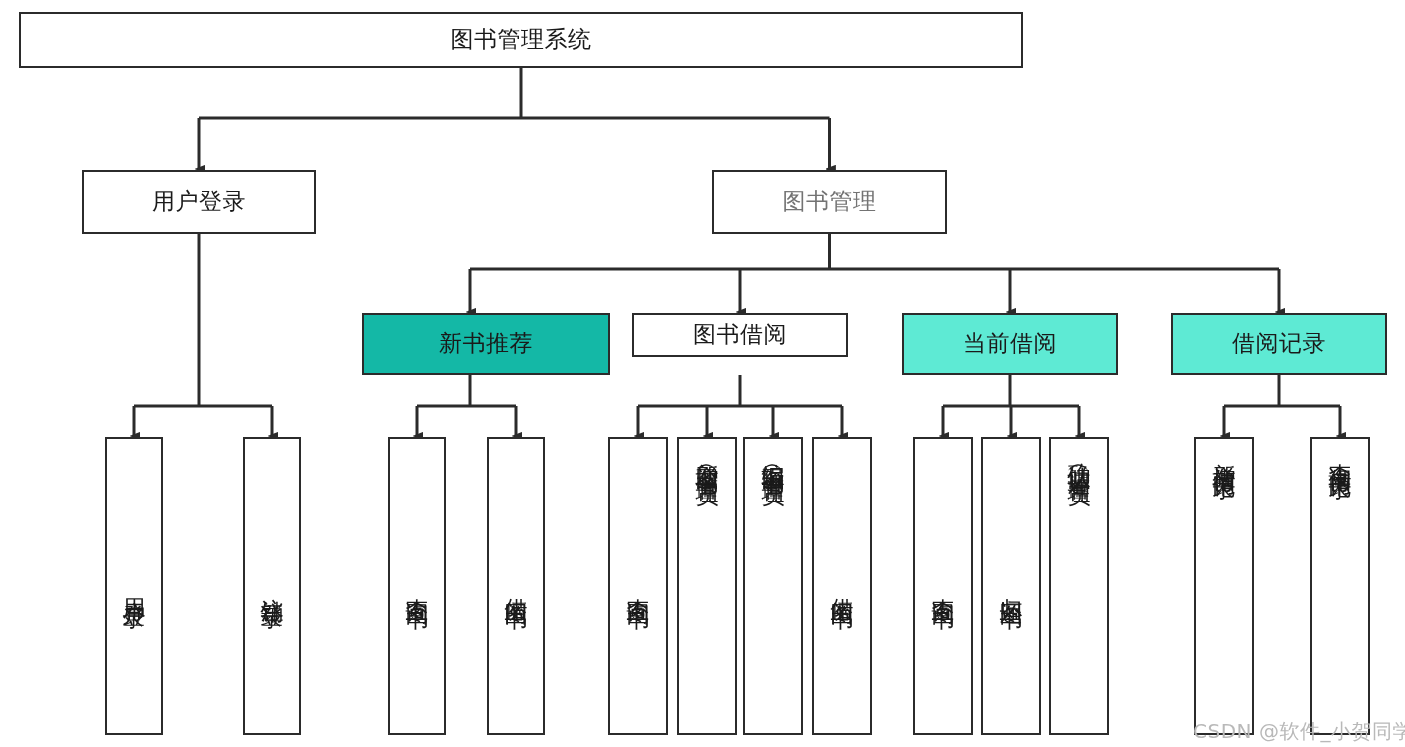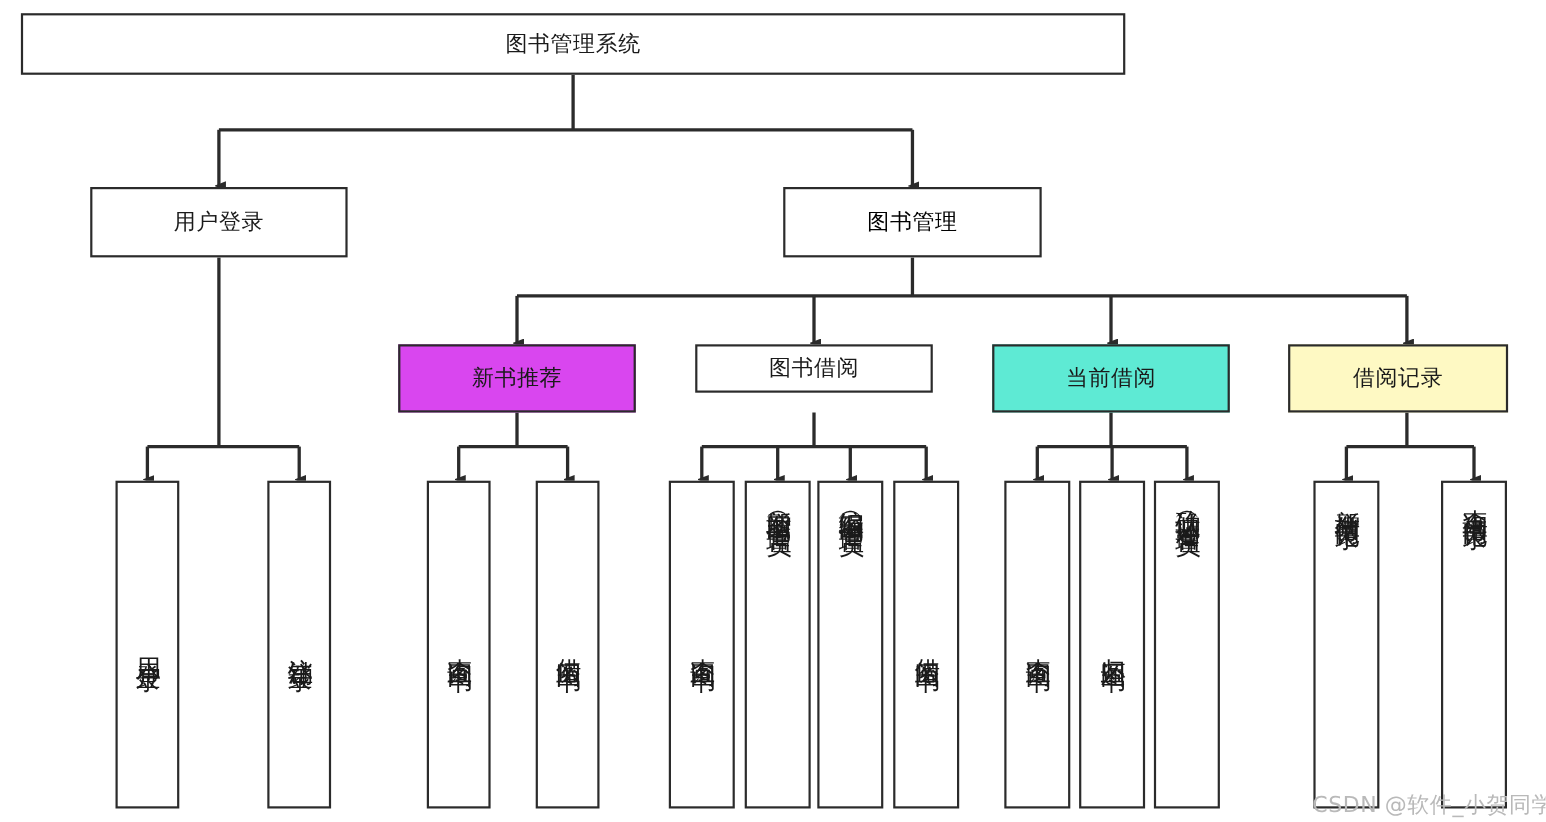--- a/index.html
+++ b/index.html
@@ -37,21 +37,21 @@
     overflow: hidden;
   }
   .node-label {
     color: #1a1a1a;
     text-align: center;
     line-height: 1.18;
     letter-spacing: 0.5px;
     white-space: nowrap;
   }
   .node-horizontal .node-label {
-    font-size: 20px;
+    font-size: 23px;
   }
   .node-vertical {
     padding: 6px 0;
     align-items: flex-start;
   }
   .node-vertical .node-label {
     writing-mode: vertical-rl;
     text-orientation: upright;
     font-size: 23px;
     letter-spacing: 3px;
@@ -118,32 +118,32 @@
   </svg>
 
   <div id="node-layer">
       <div class="node-box node-horizontal" style="left: 19px; top: 12px; width: 1004px; height: 56px; border-color: rgb(43, 43, 43); background: rgb(255, 255, 255);">
         <span class="node-label" style="color: rgb(26, 26, 26);">图书管理系统</span>
       </div>
       <div class="node-box node-horizontal" style="left: 82px; top: 170px; width: 234px; height: 64px; border-color: rgb(43, 43, 43); background: rgb(255, 255, 255);">
         <span class="node-label" style="color: rgb(26, 26, 26);">用户登录</span>
       </div>
       <div class="node-box node-horizontal" style="left: 712px; top: 170px; width: 235px; height: 64px; border-color: rgb(43, 43, 43); background: rgb(255, 255, 255);">
-        <span class="node-label" style="color: #000000;">图书管理</span>
+        <span class="node-label" style="color: #737373;">图书管理</span>
       </div>
-      <div class="node-box node-horizontal" style="left: 362px; top: 313px; width: 216px; height: 62px; border-color: rgb(43, 43, 43); background: #d946ef;">
+      <div class="node-box node-horizontal" style="left: 362px; top: 313px; width: 248px; height: 62px; border-color: rgb(43, 43, 43); background: #14b8a6;">
         <span class="node-label" style="color: rgb(26, 26, 26);">新书推荐</span>
       </div>
       <div class="node-box node-horizontal" style="left: 632px; top: 313px; width: 216px; height: 44px; border-color: rgb(43, 43, 43); background: rgb(255, 255, 255);">
         <span class="node-label" style="color: rgb(26, 26, 26);">图书借阅</span>
       </div>
       <div class="node-box node-horizontal" style="left: 902px; top: 313px; width: 216px; height: 62px; border-color: rgb(43, 43, 43); background: #5eead4;">
         <span class="node-label" style="color: rgb(26, 26, 26);">当前借阅</span>
       </div>
-      <div class="node-box node-horizontal" style="left: 1171px; top: 313px; width: 200px; height: 62px; border-color: rgb(43, 43, 43); background: #fef9c3;">
+      <div class="node-box node-horizontal" style="left: 1171px; top: 313px; width: 216px; height: 62px; border-color: rgb(43, 43, 43); background: #5eead4;">
         <span class="node-label" style="color: rgb(26, 26, 26);">借阅记录</span>
       </div>
       <div class="node-box node-vertical align-mid" style="left: 105px; top: 437px; width: 58px; height: 298px; border-color: rgb(43, 43, 43); background: rgb(255, 255, 255);">
         <span class="node-label" style="color: rgb(26, 26, 26);">用户登录</span>
       </div>
       <div class="node-box node-vertical align-mid" style="left: 243px; top: 437px; width: 58px; height: 298px; border-color: rgb(43, 43, 43); background: rgb(255, 255, 255);">
         <span class="node-label" style="color: rgb(26, 26, 26);">注销登录</span>
       </div>
       <div class="node-box node-vertical align-mid" style="left: 388px; top: 437px; width: 58px; height: 298px; border-color: rgb(43, 43, 43); background: rgb(255, 255, 255);">
         <span class="node-label" style="color: rgb(26, 26, 26);">查询图书</span>

